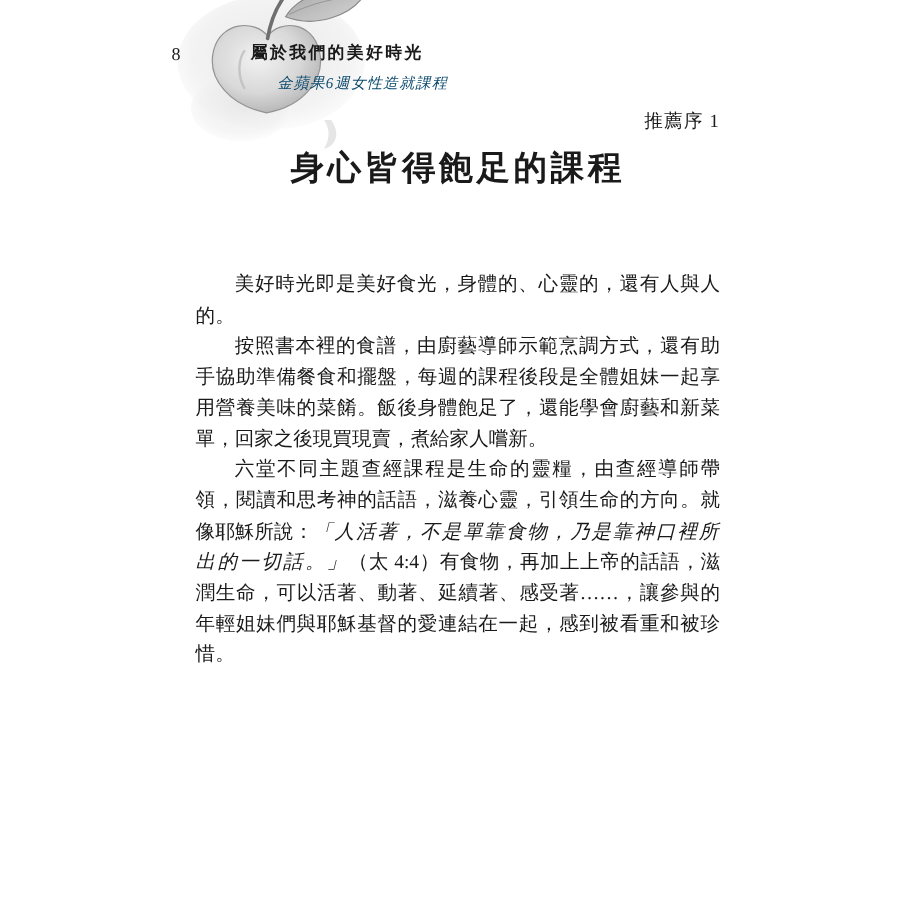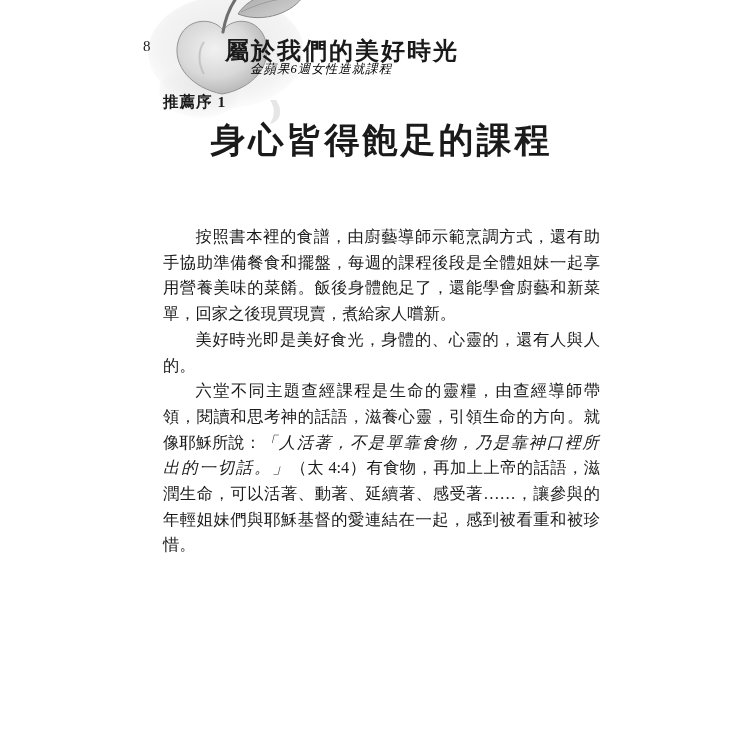--- a/index.html
+++ b/index.html
@@ -28,56 +28,56 @@
   }
   .page-num {
     position: absolute;
     left: 143px;
     top: 38px;
     font-size: 15px;
     letter-spacing: 0.5px;
   }
   .book-title {
     position: absolute;
-    left: 225px;
+    left: 209px;
     top: 35px;
-    font-size: 24px;
+    font-size: 14px;
     font-weight: bold;
     letter-spacing: 2px;
     white-space: nowrap;
   }
   .book-subtitle {
     position: absolute;
-    left: 250px;
+    left: 231px;
     top: 61px;
     font-size: 12.5px;
     font-style: italic;
     letter-spacing: 1px;
-    color: #000000;
+    color: #0c4a6e;
     white-space: nowrap;
   }
 
   
   .content {
     position: absolute;
     left: 163px;
     top: 92px;
     width: 437px;
   }
   .section-label {
-    text-align: left;
+    text-align: right;
     font-size: 15.5px;
-    font-weight: bold;
+    font-weight: normal;
     letter-spacing: 1px;
     line-height: 20px;
   }
   .chapter-title {
     margin: 6px 0 0 0;
     text-align: center;
-    font-size: 35px;
+    font-size: 28px;
     font-weight: bold;
     letter-spacing: 3px;
     line-height: 46px;
     white-space: nowrap;
   }
   .body-text {
     margin-top: 60px;
     font-size: 16.3px;
     line-height: 25.7px;
     text-align: justify;
@@ -128,19 +128,19 @@
   </div>
 
   <span class="page-num">8</span>
   <div class="book-title">屬於我們的美好時光</div>
   <div class="book-subtitle">金蘋果6週女性造就課程</div>
 
   <div class="content">
     <div class="section-label">推薦序 1</div>
     <h1 class="chapter-title">身心皆得飽足的課程</h1>
     <div class="body-text">
+        <p><span>美好時光即是美好食光，身體的、心靈的，還有人與人的。</span></p>
         <p><span>按照書本裡的食譜，由廚藝導師示範烹調方式，還有助手協助準備餐食和擺盤，每週的課程後段是全體姐妹一起享用營養美味的菜餚。飯後身體飽足了，還能學會廚藝和新菜單，回家之後現買現賣，煮給家人嚐新。</span></p>
-        <p><span>美好時光即是美好食光，身體的、心靈的，還有人與人的。</span></p>
         <p><span>六堂不同主題查經課程是生命的靈糧，由查經導師帶領，閱讀和思考神的話語，滋養心靈，引領生命的方向。就像耶穌所說：</span><span class="seg-quote">「人活著，不是單靠食物，乃是靠神口裡所出的一切話。」</span><span>（太 4:4）有食物，再加上上帝的話語，滋潤生命，可以活著、動著、延續著、感受著……，讓參與的年輕姐妹們與耶穌基督的愛連結在一起，感到被看重和被珍惜。</span></p>
       </div>
   </div>
 
 </div>
 
 </body></html>

